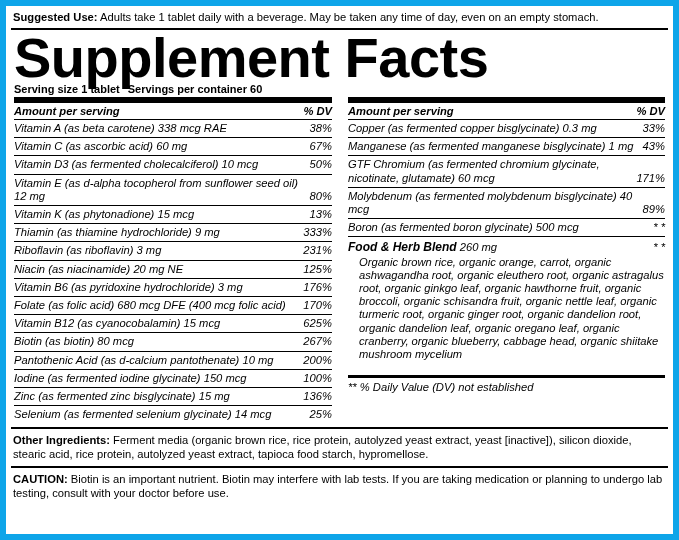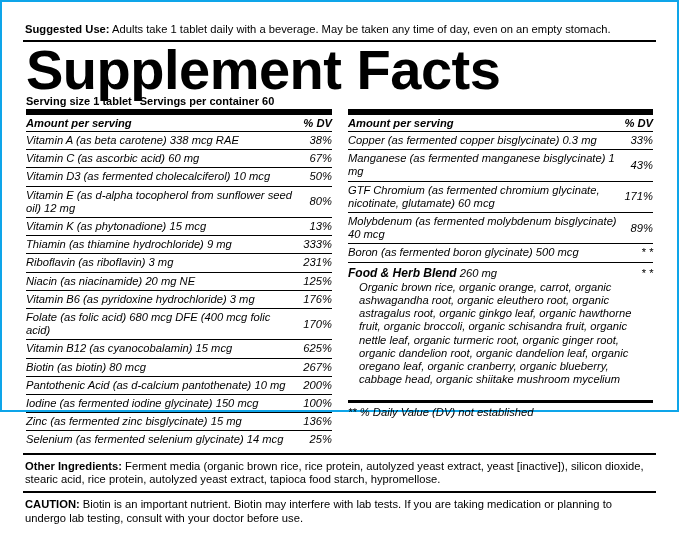--- a/index.html
+++ b/index.html
@@ -10,23 +10,23 @@
     width: 679px;
     height: 540px;
     background: #ffffff;
     font-family: "Liberation Sans", sans-serif;
     color: #000000;
     -webkit-font-smoothing: antialiased;
   }
   .panel {
     box-sizing: border-box;
     width: 679px;
-    height: 412px;
-    border: 2px solid #0ea5e9;
-    padding: 16px;
+    height: 540px;
+    border: 6px solid #0ea5e9;
+    padding: 0;
     position: relative;
   }
   .suggested-use {
     font-size: 11.2px;
     line-height: 13px;
     padding: 5px 7px 4px 7px;
   }
   .suggested-use b {
     font-weight: bold;
   }
@@ -78,21 +78,21 @@
     display: flex;
     justify-content: space-between;
     font-size: 11.2px;
     font-weight: bold;
     padding: 2px 0 2px 0;
     border-bottom: 1px solid #000;
   }
   .nutrient {
     display: flex;
     justify-content: space-between;
-    align-items: center;
+    align-items: flex-end;
     font-size: 11.2px;
     line-height: 13.2px;
     padding: 2px 0 2px 0;
     border-bottom: 1px solid #000;
   }
   .nutrient .nm {
     flex: 1 1 auto;
     padding-right: 6px;
   }
   .nutrient .dv {

